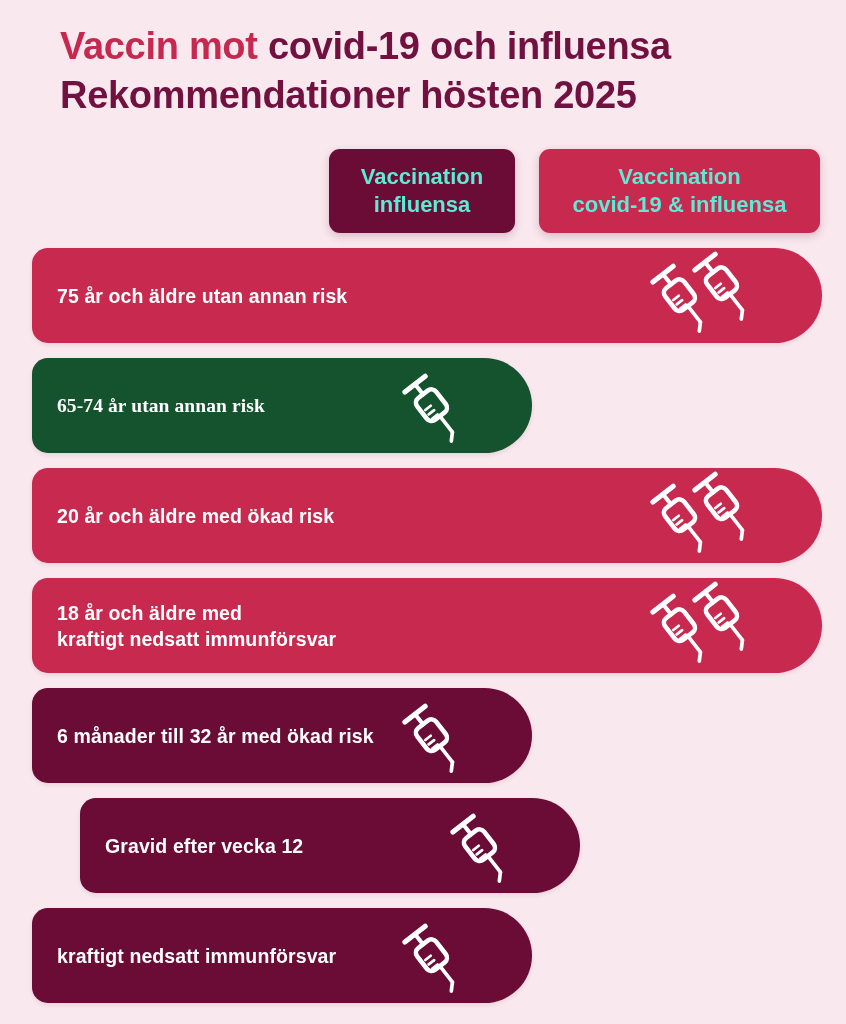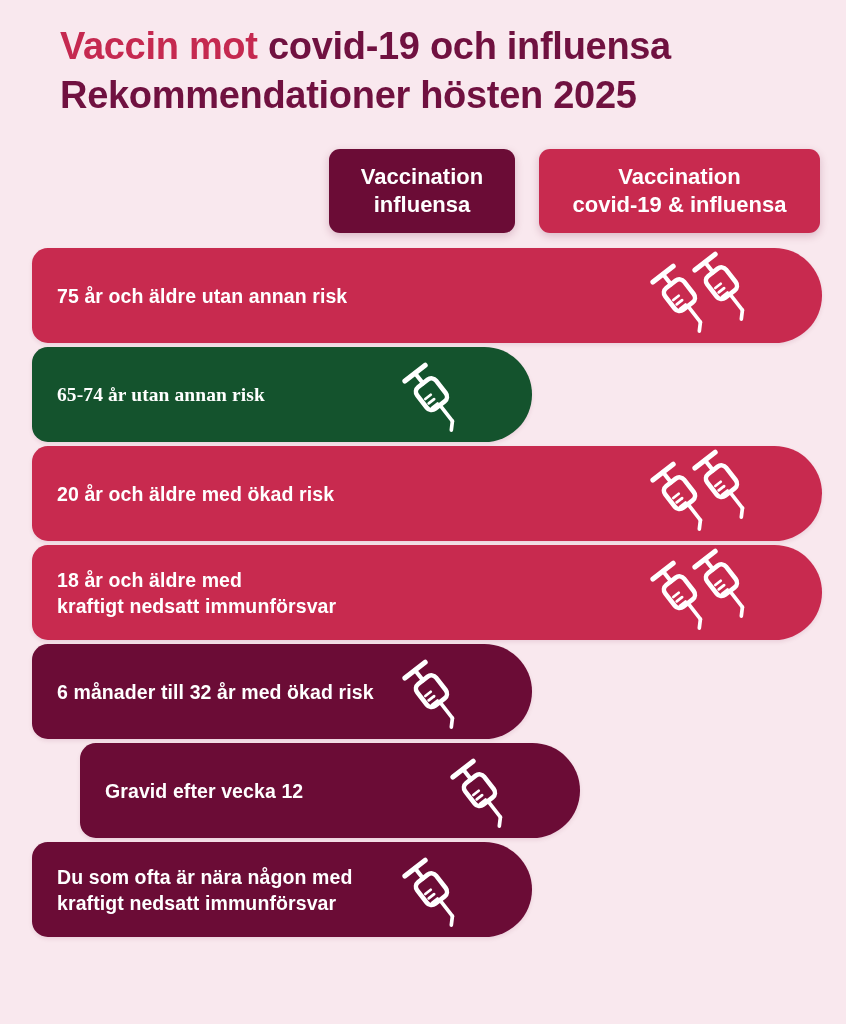--- a/index.html
+++ b/index.html
@@ -25,42 +25,42 @@
     margin-left: 20px;
   }
   .title .hl { color: #C52950; }
 
   
   .badge {
     position: absolute;
     top: 149px;
     height: 84px;
     border-radius: 11px;
-    color: #ffffff;
+    color: #5eead4;
     font-weight: 700;
     font-size: 22px;
     line-height: 28px;
     display: flex;
     flex-direction: column;
     justify-content: center;
     align-items: center;
     text-align: center;
     box-shadow: 0 3px 8px rgba(110, 13, 55, 0.22);
   }
   .badge-influensa { left: 329px; width: 186px; background: #6B0C36; }
   .badge-covid { left: 539px; width: 281px; background: #C82A4F; }
 
   
   .rows {
     position: absolute;
     left: 32px;
     top: 248px;
     display: flex;
     flex-direction: column;
-    gap: 4px;
+    gap: 15px;
   }
   .row {
     position: relative;
     height: 95px;
     border-radius: 16px 48px 48px 16px;
     color: #FFFFFF;
     display: flex;
     align-items: center;
     box-shadow: 0 2px 4px rgba(110, 13, 55, 0.10);
   }
@@ -281,21 +281,20 @@
             <line x1="72" y1="24" x2="79" y2="31" stroke-width="4"></line>
           </g>
         </svg>
       </span>
 
     </div>
   </div>
 
   <div class="row short" style="background: rgb(107, 12, 54);">
     <div class="row-label">
-        <div>Du som ofta är nära någon med</div>
         <div>kraftigt nedsatt immunförsvar</div>
       </div>
     <div class="syringes">
       <span class="syr first">
         <svg viewBox="0 0 100 100" width="92" height="92" fill="none" stroke="#FFFFFF" stroke-linecap="round">
           <g transform="rotate(52 50 50) translate(7 26)">
             <line x1="6" y1="10" x2="6" y2="38" stroke-width="5.5"></line>
             <line x1="6" y1="24" x2="20" y2="24" stroke-width="4.5"></line>
             <rect x="20" y="11" width="30" height="26" rx="6.5" stroke-width="5"></rect>
             <line x1="35" y1="25" x2="35" y2="32.5" stroke-width="3"></line>

